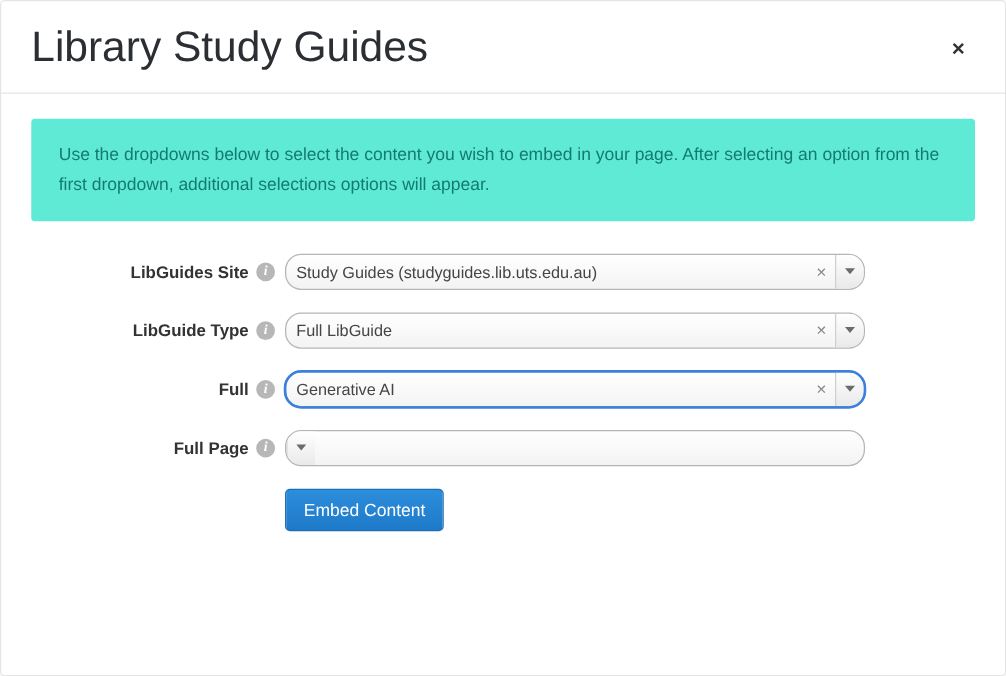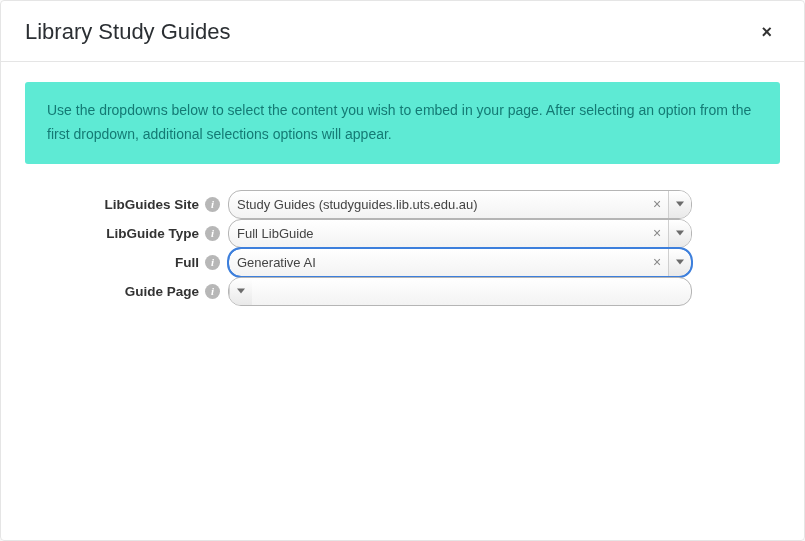--- a/index.html
+++ b/index.html
@@ -23,21 +23,21 @@
   }
   .modal-header {
     padding: 18px 24px 16px 24px;
     border-bottom: 1px solid #e5e5e5;
     display: flex;
     align-items: center;
     justify-content: space-between;
   }
   .modal-header h1 {
     margin: 0;
-    font-size: 22px;
+    font-size: 34px;
     font-weight: 400;
     color: #2b2f33;
   }
   .close-x {
     font-size: 18px;
     color: #333;
     background: transparent;
     border: none;
     cursor: pointer;
     padding: 4px 8px;
@@ -54,21 +54,21 @@
     color: #147a74;
     border-radius: 3px;
     padding: 17px 22px;
     line-height: 1.7;
     margin-bottom: 26px;
     font-size: 14px;
   }
   .form-row {
     display: flex;
     align-items: center;
-    margin-bottom: 0;
+    margin-bottom: 18px;
   }
   .form-label {
     width: 195px;
     text-align: right;
     font-weight: bold;
     color: #333;
     padding-right: 8px;
     display: flex;
     align-items: center;
     justify-content: flex-end;
@@ -228,29 +228,35 @@
             <svg viewBox="0 0 10 10">
                 <path d="M0 2 L10 2 L5 8 Z"></path>
               </svg>
           </div>
         </div>
       </div>
     </div>
 
     <div class="form-row">
       <div class="form-label">
-        <span>Guide Page</span>
+        <span>Full Page</span>
         <span class="info-icon">i</span>
       </div>
       <div class="form-control-wrap">
         <div class="select2 placeholder" role="combobox">
           <div class="arrow">
             <svg viewBox="0 0 10 10">
                 <path d="M0 2 L10 2 L5 8 Z"></path>
               </svg>
           </div>
         </div>
       </div>
     </div>
 
+    <div class="form-row btn-row">
+      <div class="form-label"></div>
+      <div class="form-control-wrap">
+        <button class="btn-primary">Embed Content</button>
+      </div>
+    </div>
 
   </div>
 </div>
 
 </body></html>

